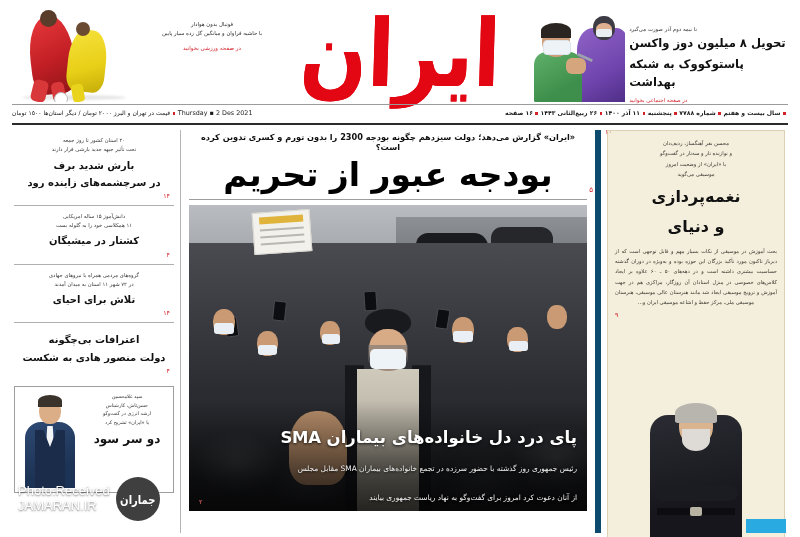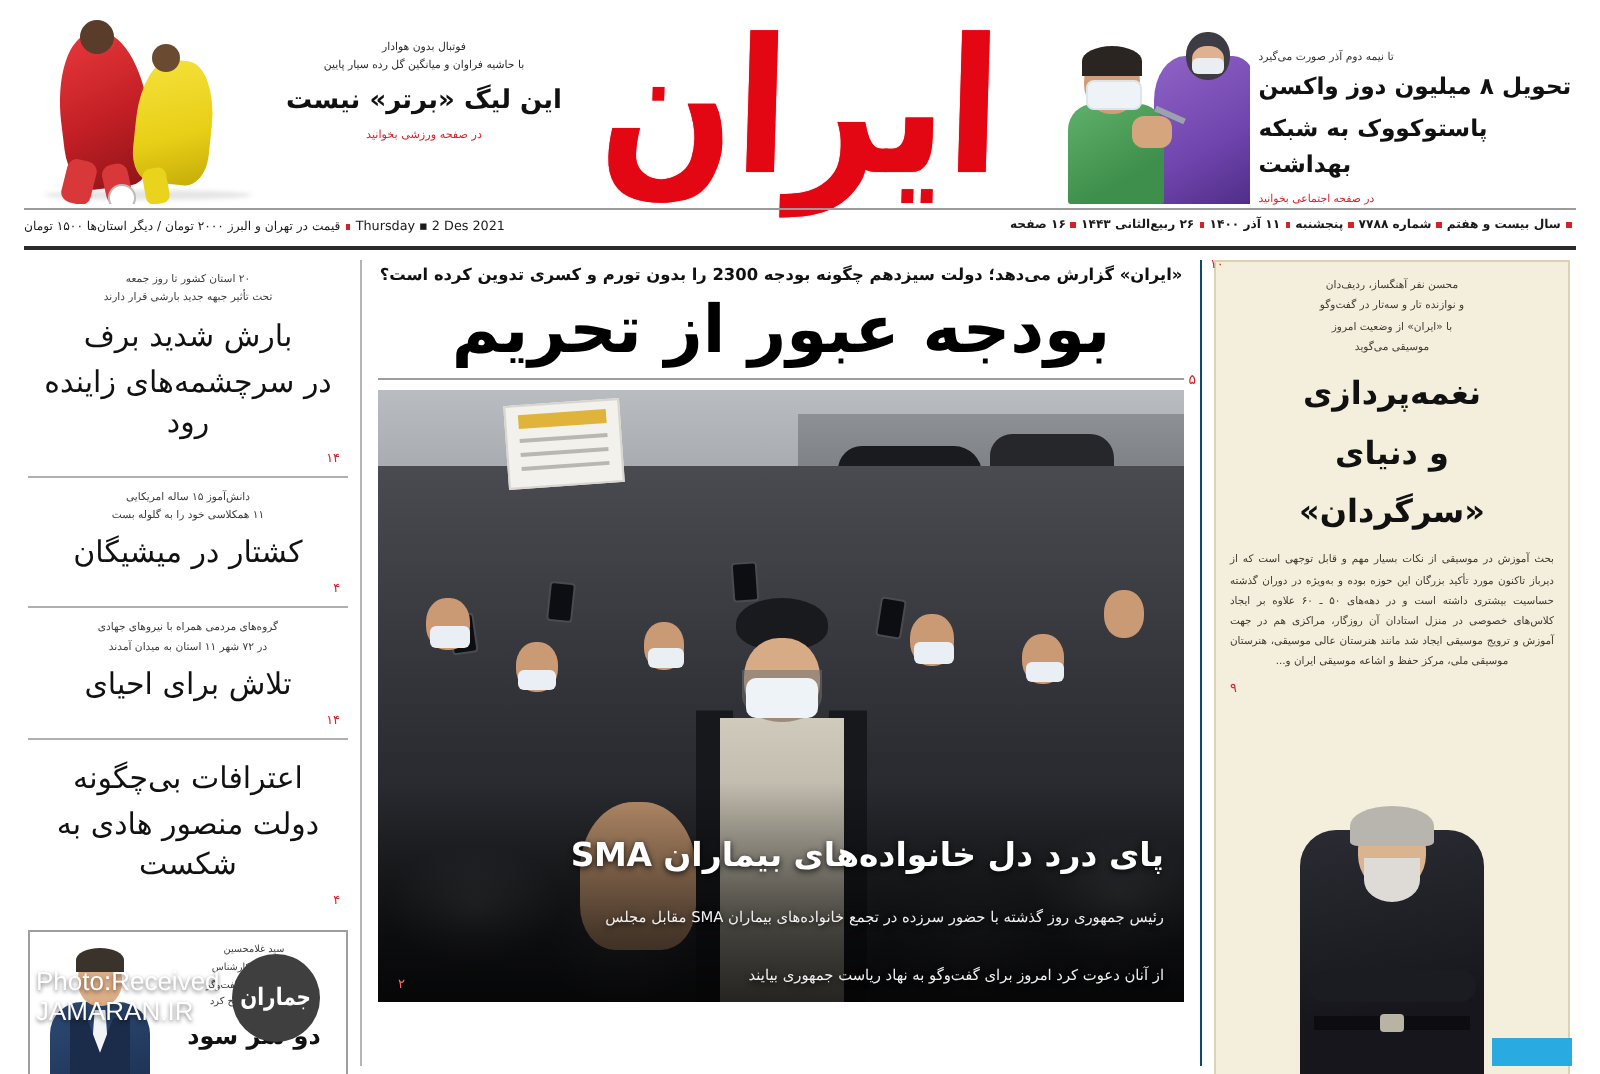--- a/index.html
+++ b/index.html
@@ -60,21 +60,21 @@
   .dl-right{position:absolute;right:0;top:1px;direction:rtl;font-size:6.1px;color:#1a1a1a;white-space:nowrap;font-weight:bold;}
   .dl-left{position:absolute;left:0;top:1px;direction:rtl;font-size:6.1px;color:#1a1a1a;white-space:nowrap;}
   .dl-left .eng{direction:ltr;display:inline-block;font-size:6.4px;}
   .sq{display:inline-block;width:2.6px;height:2.6px;background:#d2232a;margin:0 2.5px;vertical-align:middle;}
   .rule-bot{position:absolute;left:12px;right:12px;top:123px;height:2px;background:#2b2b2b;}
 
   
   .content{position:absolute;left:10px;right:10px;top:130px;bottom:4px;display:flex;flex-direction:row;}
 
   
-  .col-right{width:178px;flex:0 0 178px;position:relative;padding:0 5px 0 6px;border-left:1px solid #0c4a6e;}
+  .col-right{width:178px;flex:0 0 178px;position:relative;padding:0 5px 0 6px;border-left:6px solid #0c4a6e;}
   .col-center{flex:1 1 auto;position:relative;padding:0 8px;}
   .col-left{width:160px;flex:0 0 160px;position:relative;padding:0 6px 0 4px;border-right:1px solid #b5b5b5;}
 
   
   .lead-kicker{direction:rtl;text-align:center;font-size:8.2px;font-weight:bold;color:#111;margin-top:2px;}
   .lead-head{direction:rtl;text-align:center;font-size:33px;font-weight:bold;color:#000;margin-top:5px;letter-spacing:-.6px;line-height:1.1;}
   .lead-pageno{position:absolute;right:2px;top:56px;font-size:7px;color:#d2232a;}
   .hr-thin{height:1px;background:#9d9d9d;margin-top:6px;}
 
   .main-photo{position:relative;margin-top:5px;width:100%;height:306px;overflow:hidden;background:#2a2b30;}
@@ -105,21 +105,21 @@
   .mp-grad{position:absolute;left:0;bottom:0;width:100%;height:110px;background:linear-gradient(180deg,rgba(0,0,0,0) 0%,rgba(0,0,0,.62) 70%,rgba(0,0,0,.78) 100%);}
 
   .cap-wrap{position:absolute;left:0;right:0;bottom:6px;padding:0 10px;direction:rtl;text-align:right;}
   .cap-title{font-size:16.5px;font-weight:bold;color:#fff;text-shadow:0 1px 3px rgba(0,0,0,.85);letter-spacing:-.2px;margin-top:24px;}
   .cap-sub{font-size:7.4px;color:#f0f0f0;line-height:1.75;margin-top:16px;text-shadow:0 1px 3px rgba(0,0,0,.9);}
   .cap-pageno{position:absolute;left:10px;bottom:-1px;font-size:6.5px;color:#ff6a6a;}
 
   
   .story{direction:rtl;text-align:center;padding:6px 2px 5px;position:relative;}
   .st-kicker{font-size:5.3px;line-height:1.75;color:#3a3a3a;}
-  .st-head{font-size:15px;font-weight:normal;color:#111;margin-top:4px;line-height:1.32;letter-spacing:-.2px;}
+  .st-head{font-size:10px;font-weight:bold;color:#111;margin-top:4px;line-height:1.32;letter-spacing:-.2px;}
   .st-page{font-size:6.4px;color:#d2232a;text-align:right;margin-top:3px;padding-right:2px;}
   .st-sep{height:1px;background:#b0b0b0;}
 
   .boxed{border:1px solid #9e9e9e;margin-top:6px;padding:5px 4px 4px;display:flex;flex-direction:row-reverse;gap:4px;}
   .boxed-text{direction:rtl;text-align:center;flex:1 1 auto;}
   .bx-kicker{font-size:4.9px;line-height:1.8;color:#3a3a3a;}
   .bx-head{font-size:12px;font-weight:bold;line-height:1.38;margin-top:4px;color:#111;}
   .portrait{width:62px;height:96px;position:relative;overflow:hidden;background:#fff;flex:0 0 62px;}
   .pt-body{position:absolute;left:6px;top:30px;width:50px;height:66px;background:linear-gradient(160deg,#2e4a74 0%,#1d3355 70%);border-radius:16px 16px 0 0;}
   .pt-shirt{position:absolute;left:22px;top:34px;width:18px;height:40px;background:#f3f4f6;clip-path:polygon(35% 0,65% 0,80% 100%,20% 100%);}
@@ -168,21 +168,20 @@
         <div class="sp-red-leg"></div>
         <div class="sp-red-leg2"></div>
         <div class="sp-yellow"></div>
         <div class="sp-yellow-head"></div>
         <div class="sp-yellow-leg"></div>
         <div class="sp-ball"></div>
       </div>
       <div class="teaser-text">
         <div class="teaser-kicker">فوتبال بدون هوادار</div>
         <div class="teaser-kicker">با حاشیه فراوان و میانگین گل رده سیار پایین</div>
-        <div class="teaser-head">این لیگ «برتر» نیست</div>
         <div class="teaser-foot">در صفحه ورزشی بخوانید</div>
       </div>
     </div>
 
     <div class="logo-wrap">
       <div class="logo-text">ایران</div>
     </div>
 
     <div class="vaccine-teaser">
       <div class="vt-text">
@@ -221,21 +220,20 @@
 
     <div class="col-right">
       <div class="col-right-top-page">۱۰</div>
       <div class="culture">
         <div class="cu-kicker">محسن نفر آهنگساز، ردیف‌دان</div>
         <div class="cu-kicker">و نوازنده تار و سه‌تار در گفت‌وگو</div>
         <div class="cu-kicker">با «ایران» از وضعیت امروز</div>
         <div class="cu-kicker">موسیقی می‌گوید</div>
         <div class="cu-head">نغمه‌پردازی</div>
         <div class="cu-head">و دنیای</div>
-        <div class="cu-head">«سرگردان»</div>
         <div class="cu-body">بحث آموزش در موسیقی از نکات بسیار مهم و قابل توجهی است که از دیرباز تاکنون مورد تأکید بزرگان این حوزه بوده و به‌ویژه در دوران گذشته حساسیت بیشتری داشته است و در دهه‌های ۵۰ ـ ۶۰ علاوه بر ایجاد کلاس‌های خصوصی در منزل استادان آن روزگار، مراکزی هم در جهت آموزش و ترویج موسیقی ایجاد شد مانند هنرستان عالی موسیقی، هنرستان موسیقی ملی، مرکز حفظ و اشاعه موسیقی ایران و...</div>
         <div class="cu-page">۹</div>
 
         <div class="cu-photo">
           <div class="cp-body"></div>
           <div class="cp-arms"></div>
           <div class="cp-belt"></div>
           <div class="cp-buckle"></div>
           <div class="cp-head"></div>
           <div class="cp-beard"></div>

